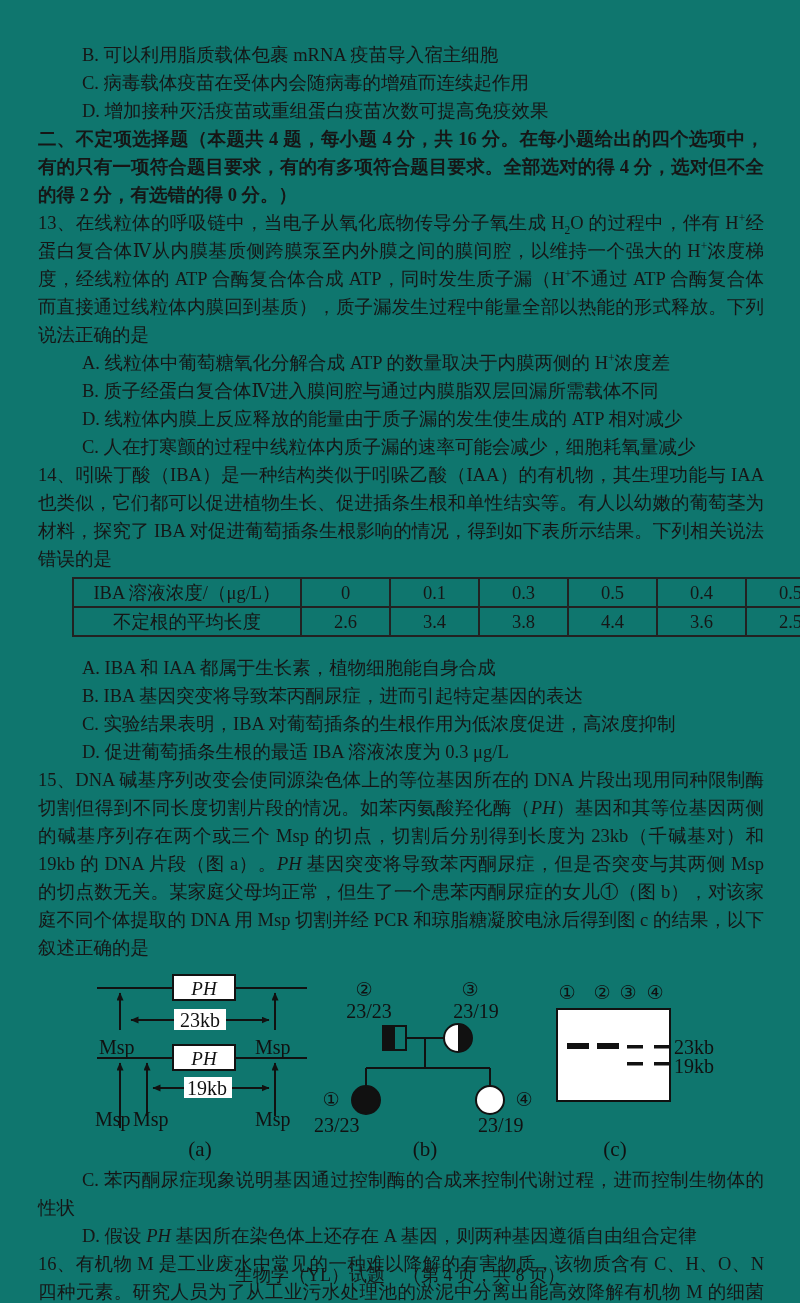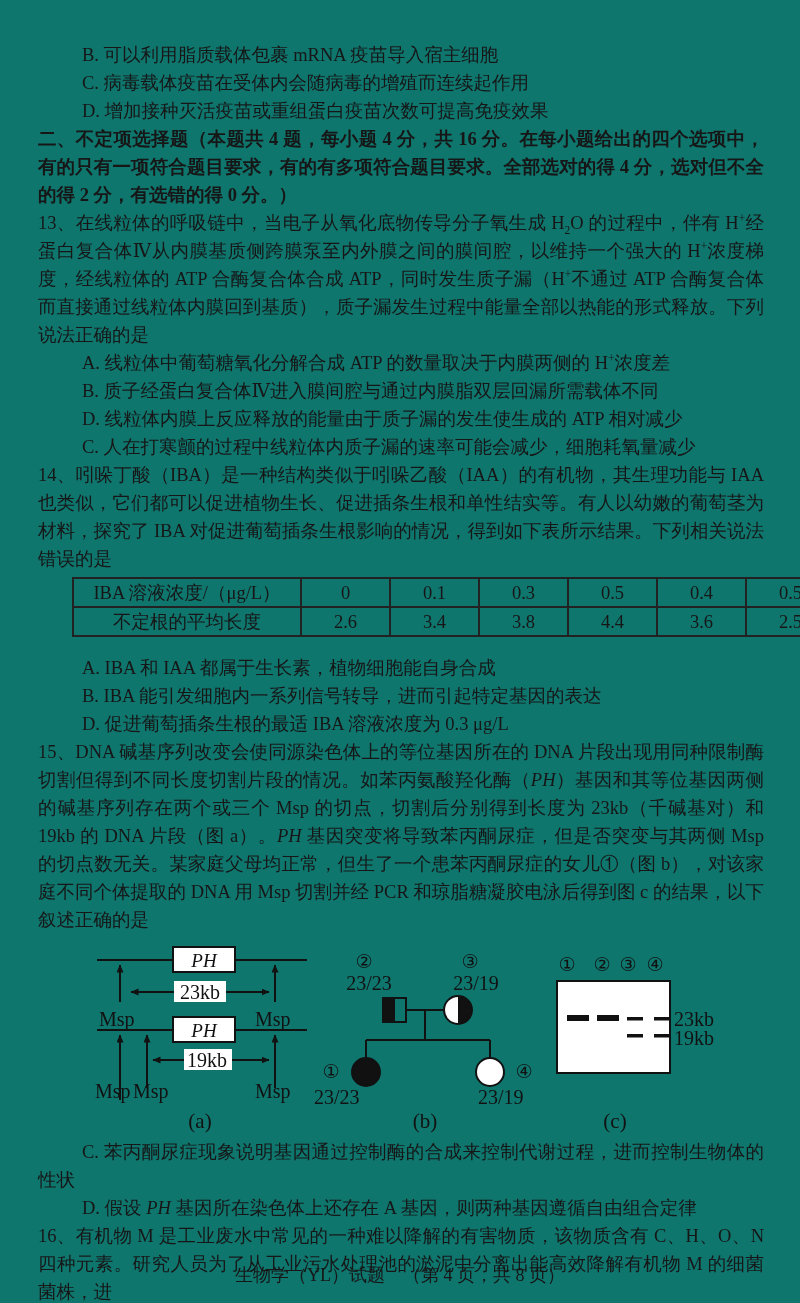--- a/index.html
+++ b/index.html
@@ -83,21 +83,22 @@
       <td>2.6</td>
       <td>3.4</td>
       <td>3.8</td>
       <td>4.4</td>
       <td>3.6</td>
       <td>2.5</td>
     </tr>
   </tbody>
     </table>
   <p class="opt">A. IBA 和 IAA 都属于生长素，植物细胞能自身合成</p>
-  <p class="opt">B. IBA 能引发细胞内一系列信号转导，进而引起特定基因的表达</p>
+  <p class="opt">B. IBA 基因突变将导致苯丙酮尿症，进而引起特定基因的表达</p>
+  <p class="opt">C. 实验结果表明，IBA 对葡萄插条的生根作用为低浓度促进，高浓度抑制</p>
   <p class="opt">D. 促进葡萄插条生根的最适 IBA 溶液浓度为 0.3 μg/L</p>
 
   <p class="stem">15、DNA 碱基序列改变会使同源染色体上的等位基因所在的 DNA 片段出现用同种限制酶切割但得到不同长度切割片段的情况。如苯丙氨酸羟化酶（<i>PH</i>）基因和其等位基因两侧的碱基序列存在两个或三个 Msp 的切点，切割后分别得到长度为 23kb（千碱基对）和 19kb 的 DNA 片段（图 a）。<i>PH</i> 基因突变将导致苯丙酮尿症，但是否突变与其两侧 Msp 的切点数无关。某家庭父母均正常，但生了一个患苯丙酮尿症的女儿①（图 b），对该家庭不同个体提取的 DNA 用 Msp 切割并经 PCR 和琼脂糖凝胶电泳后得到图 c 的结果，以下叙述正确的是</p>
 
   <div class="figure">
 
     <svg class="subfig subfig-a" width="250" height="196" viewBox="0 0 250 196">
       <defs>
         <marker id="ah" markerWidth="10" markerHeight="8" refX="7.5" refY="3.5" orient="auto" markerUnits="userSpaceOnUse">
           <path d="M0,0 L8,3.5 L0,7 Z" fill="#111"></path>

